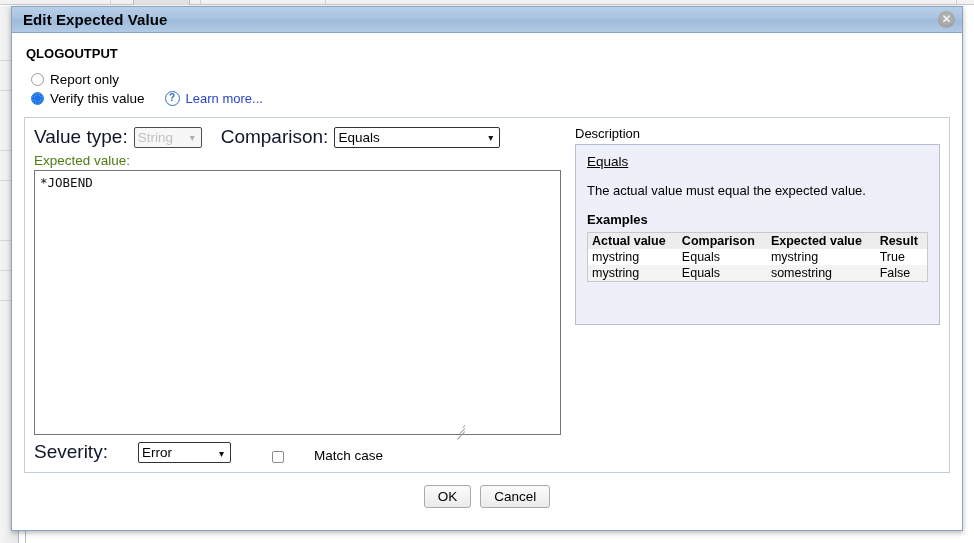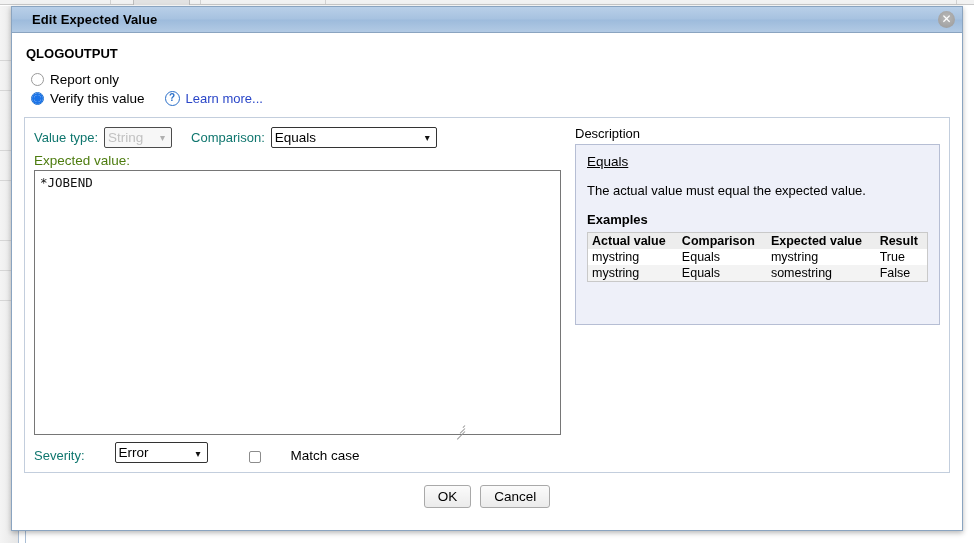--- a/index.html
+++ b/index.html
@@ -55,22 +55,22 @@
   }
 
   .titlebar {
     position: relative;
     height: 26px;
     background: linear-gradient(to bottom, #b9cfe8 0%, #a7c2e0 48%, #9dbbdc 52%, #b2cae4 100%);
     border-bottom: 1px solid #8aa4c0;
     display: flex; align-items: center;
   }
   .titlebar .title {
-    font-size: 13px; font-weight: bold; color: #000;
-    padding-left: 20px; letter-spacing: 0.1px;
+    font-size: 15px; font-weight: bold; color: #000;
+    padding-left: 11px; letter-spacing: 0.1px;
   }
   .close-btn {
     position: absolute; right: 7px; top: 4px;
     width: 17px; height: 17px; border-radius: 50%;
     background: radial-gradient(circle at 50% 40%, #b9b9b9, #999999);
     color: #ffffff; font-size: 12px; line-height: 17px;
     text-align: center; font-weight: bold; cursor: pointer;
     font-family: "DejaVu Sans", sans-serif;
   }
 
@@ -114,21 +114,21 @@
     border: 1px solid #c3cedd;
     height: 356px;
     position: relative;
     background: #fff;
   }
   .panel-inner { display: flex; padding: 8px 9px 0 9px; }
   .col-left { width: 527px; flex: none; }
   .col-right { margin-left: 14px; flex: 1; }
 
   .ctl-row { display: flex; align-items: center; height: 22px; }
-  .lbl { font-size: 13px; color: #0f766e; }
+  .lbl { font-size: 19px; color: #0f172a; }
 
   select.sel {
     font-family: "Liberation Sans", sans-serif;
     font-size: 13.5px;
     height: 21px;
     border: 1px solid #333;
     border-radius: 2px;
     background: #ffffff;
     color: #000;
     padding: 0 2px 0 3px;

